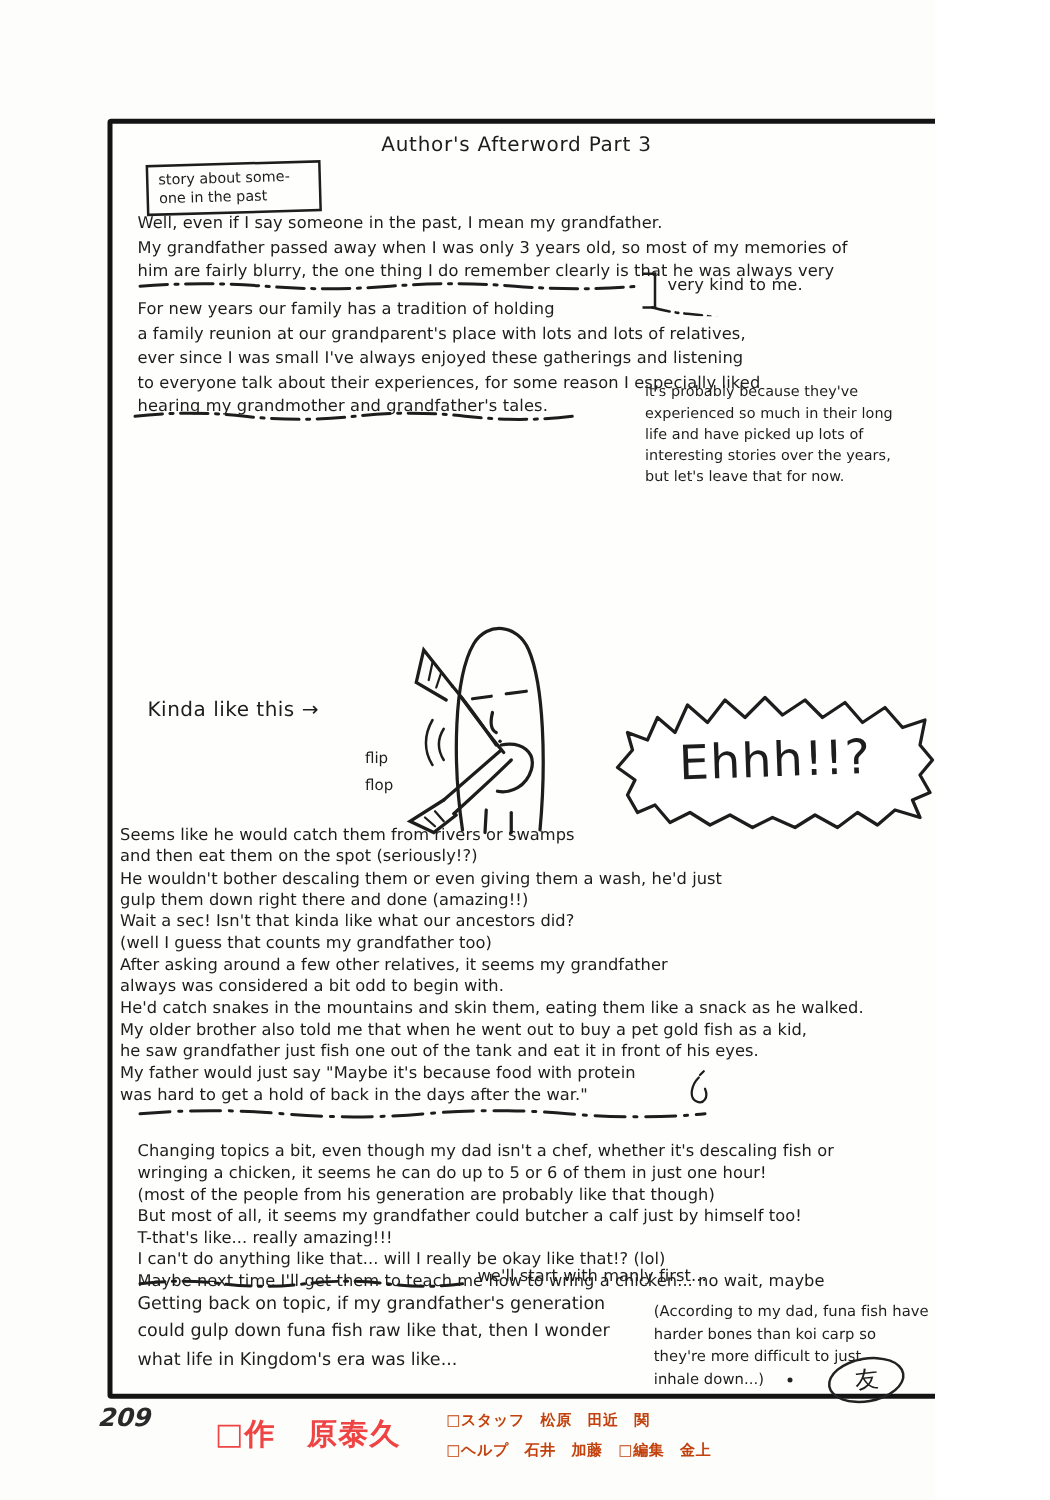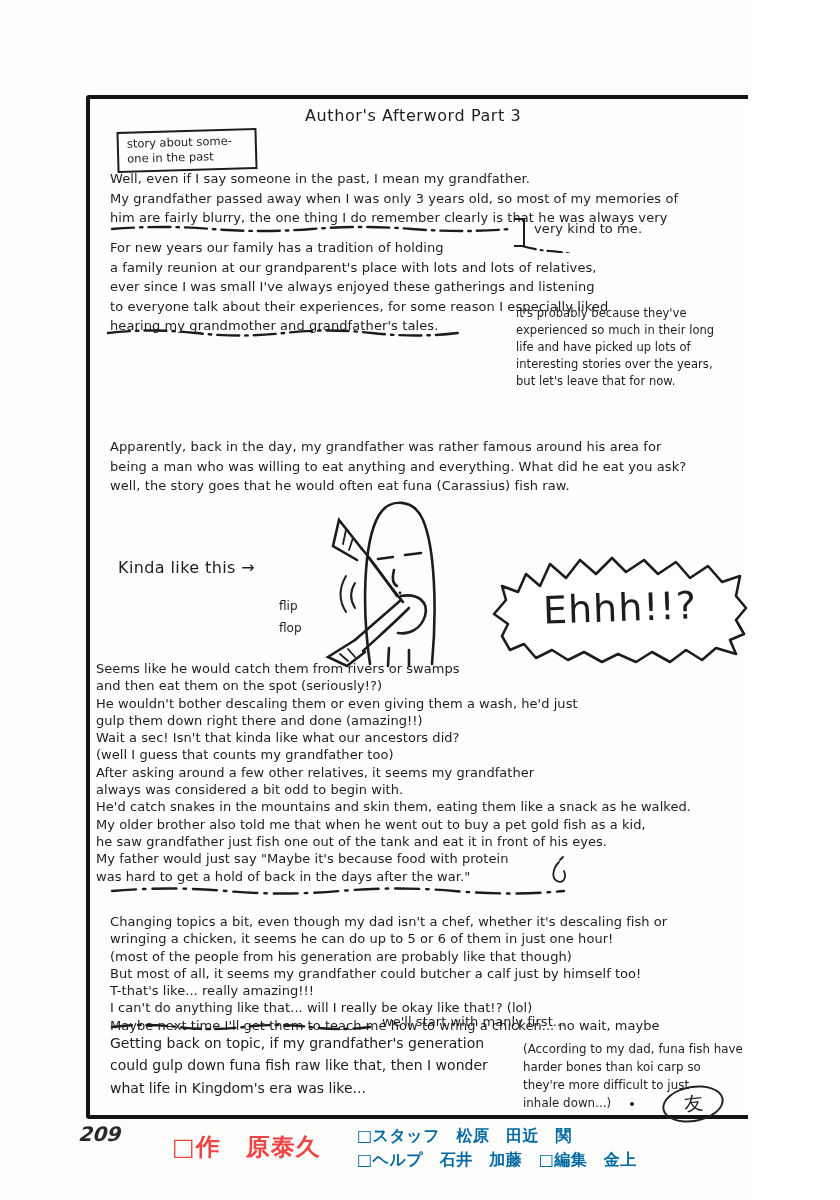--- a/index.html
+++ b/index.html
@@ -24,22 +24,22 @@
            border-top:2px solid #1d1d1d;border-right:2px solid #1d1d1d;border-bottom:2px solid #1d1d1d;}
   .divider{position:absolute;}
   .sig{position:absolute;left:662px;top:1086px;width:58px;height:32px;border:2px solid #222;
        border-radius:50%;transform:rotate(-10deg);display:flex;align-items:center;justify-content:center;
        font-size:19px;}
   .sig-dot{position:absolute;left:630px;top:1102px;width:4px;height:4px;border-radius:50%;background:#222;}
   .pgnum{position:absolute;left:80px;top:1122px;font-size:20px;font-weight:700;font-style:italic;
          transform:skewX(-6deg);color:#2a2a2a;}
   .credit-author{position:absolute;left:172px;top:1131px;font-size:24px;font-weight:700;
                  letter-spacing:1px;color:#ef4444;}
-  .credit-staff{position:absolute;left:357px;top:1124px;font-size:16px;font-weight:700;
-                line-height:24px;white-space:pre-line;color:#0369a1;letter-spacing:.5px;}
+  .credit-staff{position:absolute;left:357px;top:1124px;font-size:12px;font-weight:700;
+                line-height:24px;white-space:pre-line;color:#c2410c;letter-spacing:.5px;}
   svg{display:block;}
 </style>
 </head>
 <body>
 
 <div class="page">
 
   <div class="frame"></div>
 
   <div class="txt title" style="left:305px;top:106px;">Author's Afterword Part 3</div>
@@ -70,23 +70,20 @@
     <path d="M2,7 q44,-5 88,0 t88,0 t88,0 t86,0" fill="none" stroke="#1d1d1d" stroke-width="2.4" stroke-dasharray="22 6 2.5 6" stroke-linecap="round"></path>
   </svg>
 
   <div class="txt note" style="left:516px;top:305px;width:236px;">it's probably because they've
 experienced so much in their long
 life and have picked up lots of
 interesting stories over the years,
 but let's leave that for now.</div>
 
 
-  <div class="txt body" style="left:110px;top:437px;width:648px;">Apparently, back in the day, my grandfather was rather famous around his area for
-being a man who was willing to eat anything and everything. What did he eat you ask?
-well, the story goes that he would often eat funa (Carassius) fish raw.</div>
 
   <div class="txt caption" style="left:118px;top:558px;">Kinda like this →</div>
 
   <svg class="divider" style="left:315px;top:498px;" width="152" height="170" viewBox="0 0 152 170">
     <g fill="none" stroke="#1d1d1d" stroke-width="2.6" stroke-linecap="round">
       <path d="M55,166 C47,112 48,44 64,17 C75,-1 99,1 108,22 C120,50 122,112 117,166"></path>
       <path d="M63,61 l15,-2"></path>
       <path d="M90,57 l16,-2"></path>
       <path d="M79,72 c-2,8 -1,14 3,16"></path>
       <circle cx="85" cy="95" r="1.4" fill="#1d1d1d" stroke="none"></circle>
@@ -104,21 +101,21 @@
       <path d="M86,98 C103,95 114,104 110,118 C106,131 94,137 83,135"></path>
 
       <path d="M31,78 C24,90 24,103 31,114" stroke-width="2"></path>
       <path d="M40,85 C35,93 35,102 40,110" stroke-width="2"></path>
 
       <path d="M74,150 L73,168"></path>
       <path d="M94,152 L94,168"></path>
     </g>
   </svg>
 
-  <div class="txt sfx" style="left:279px;top:595px;">flip
+  <div class="txt sfx" style="left:292px;top:595px;">flip
 flop</div>
 
   <svg class="divider" style="left:488px;top:552px;" width="264" height="112" viewBox="0 0 264 112">
     <polygon points="6,62 18,48 14,34 30,40 38,22 52,34 62,12 78,26 92,8 108,22 124,6 138,20 156,8 170,22 188,10 202,26 220,14 234,30 252,24 248,44 258,56 248,68 256,82 242,88 248,102 228,96 214,108 198,98 182,110 164,100 148,110 130,102 114,110 96,100 80,108 64,98 48,106 36,92 22,98 14,84 20,72" fill="#ffffff" stroke="#1d1d1d" stroke-width="2.6" stroke-linejoin="round"></polygon>
   </svg>
   <div class="bubble-text">Ehhh!!?</div>
 
   <div class="txt body-tight" style="left:96px;top:660px;width:650px;">Seems like he would catch them from rivers or swamps
 and then eat them on the spot (seriously!?)
 He wouldn't bother descaling them or even giving them a wash, he'd just

